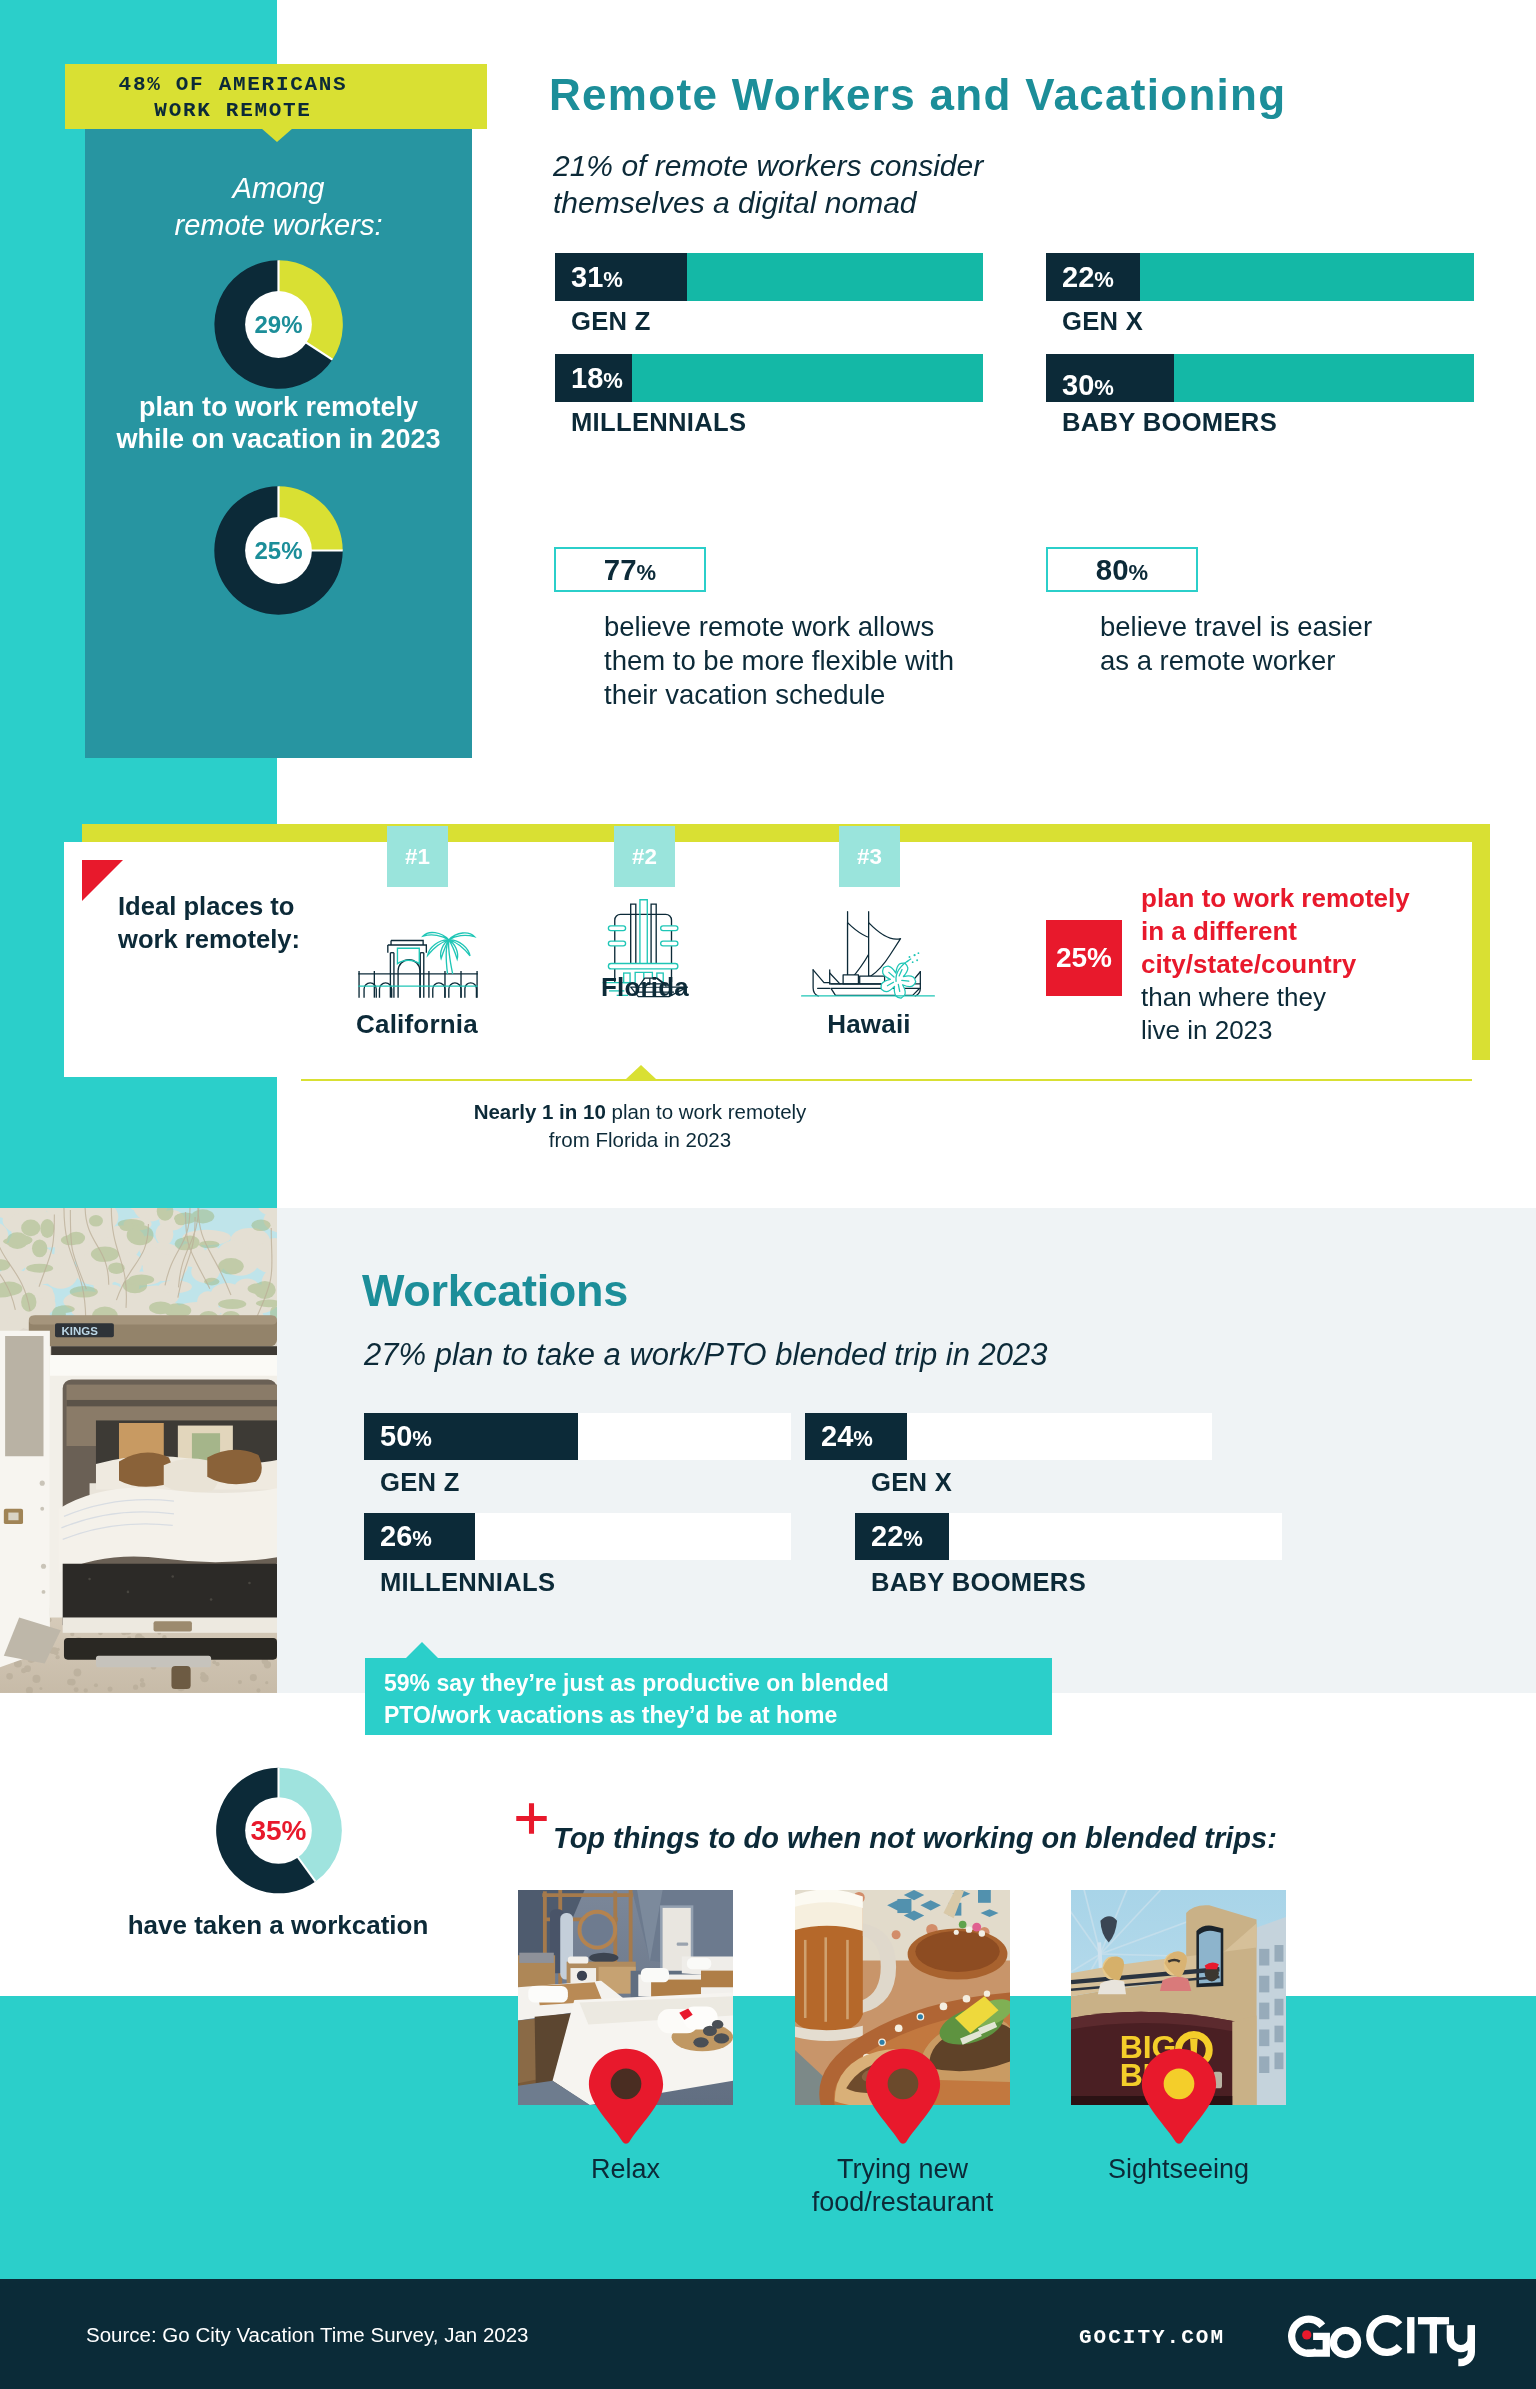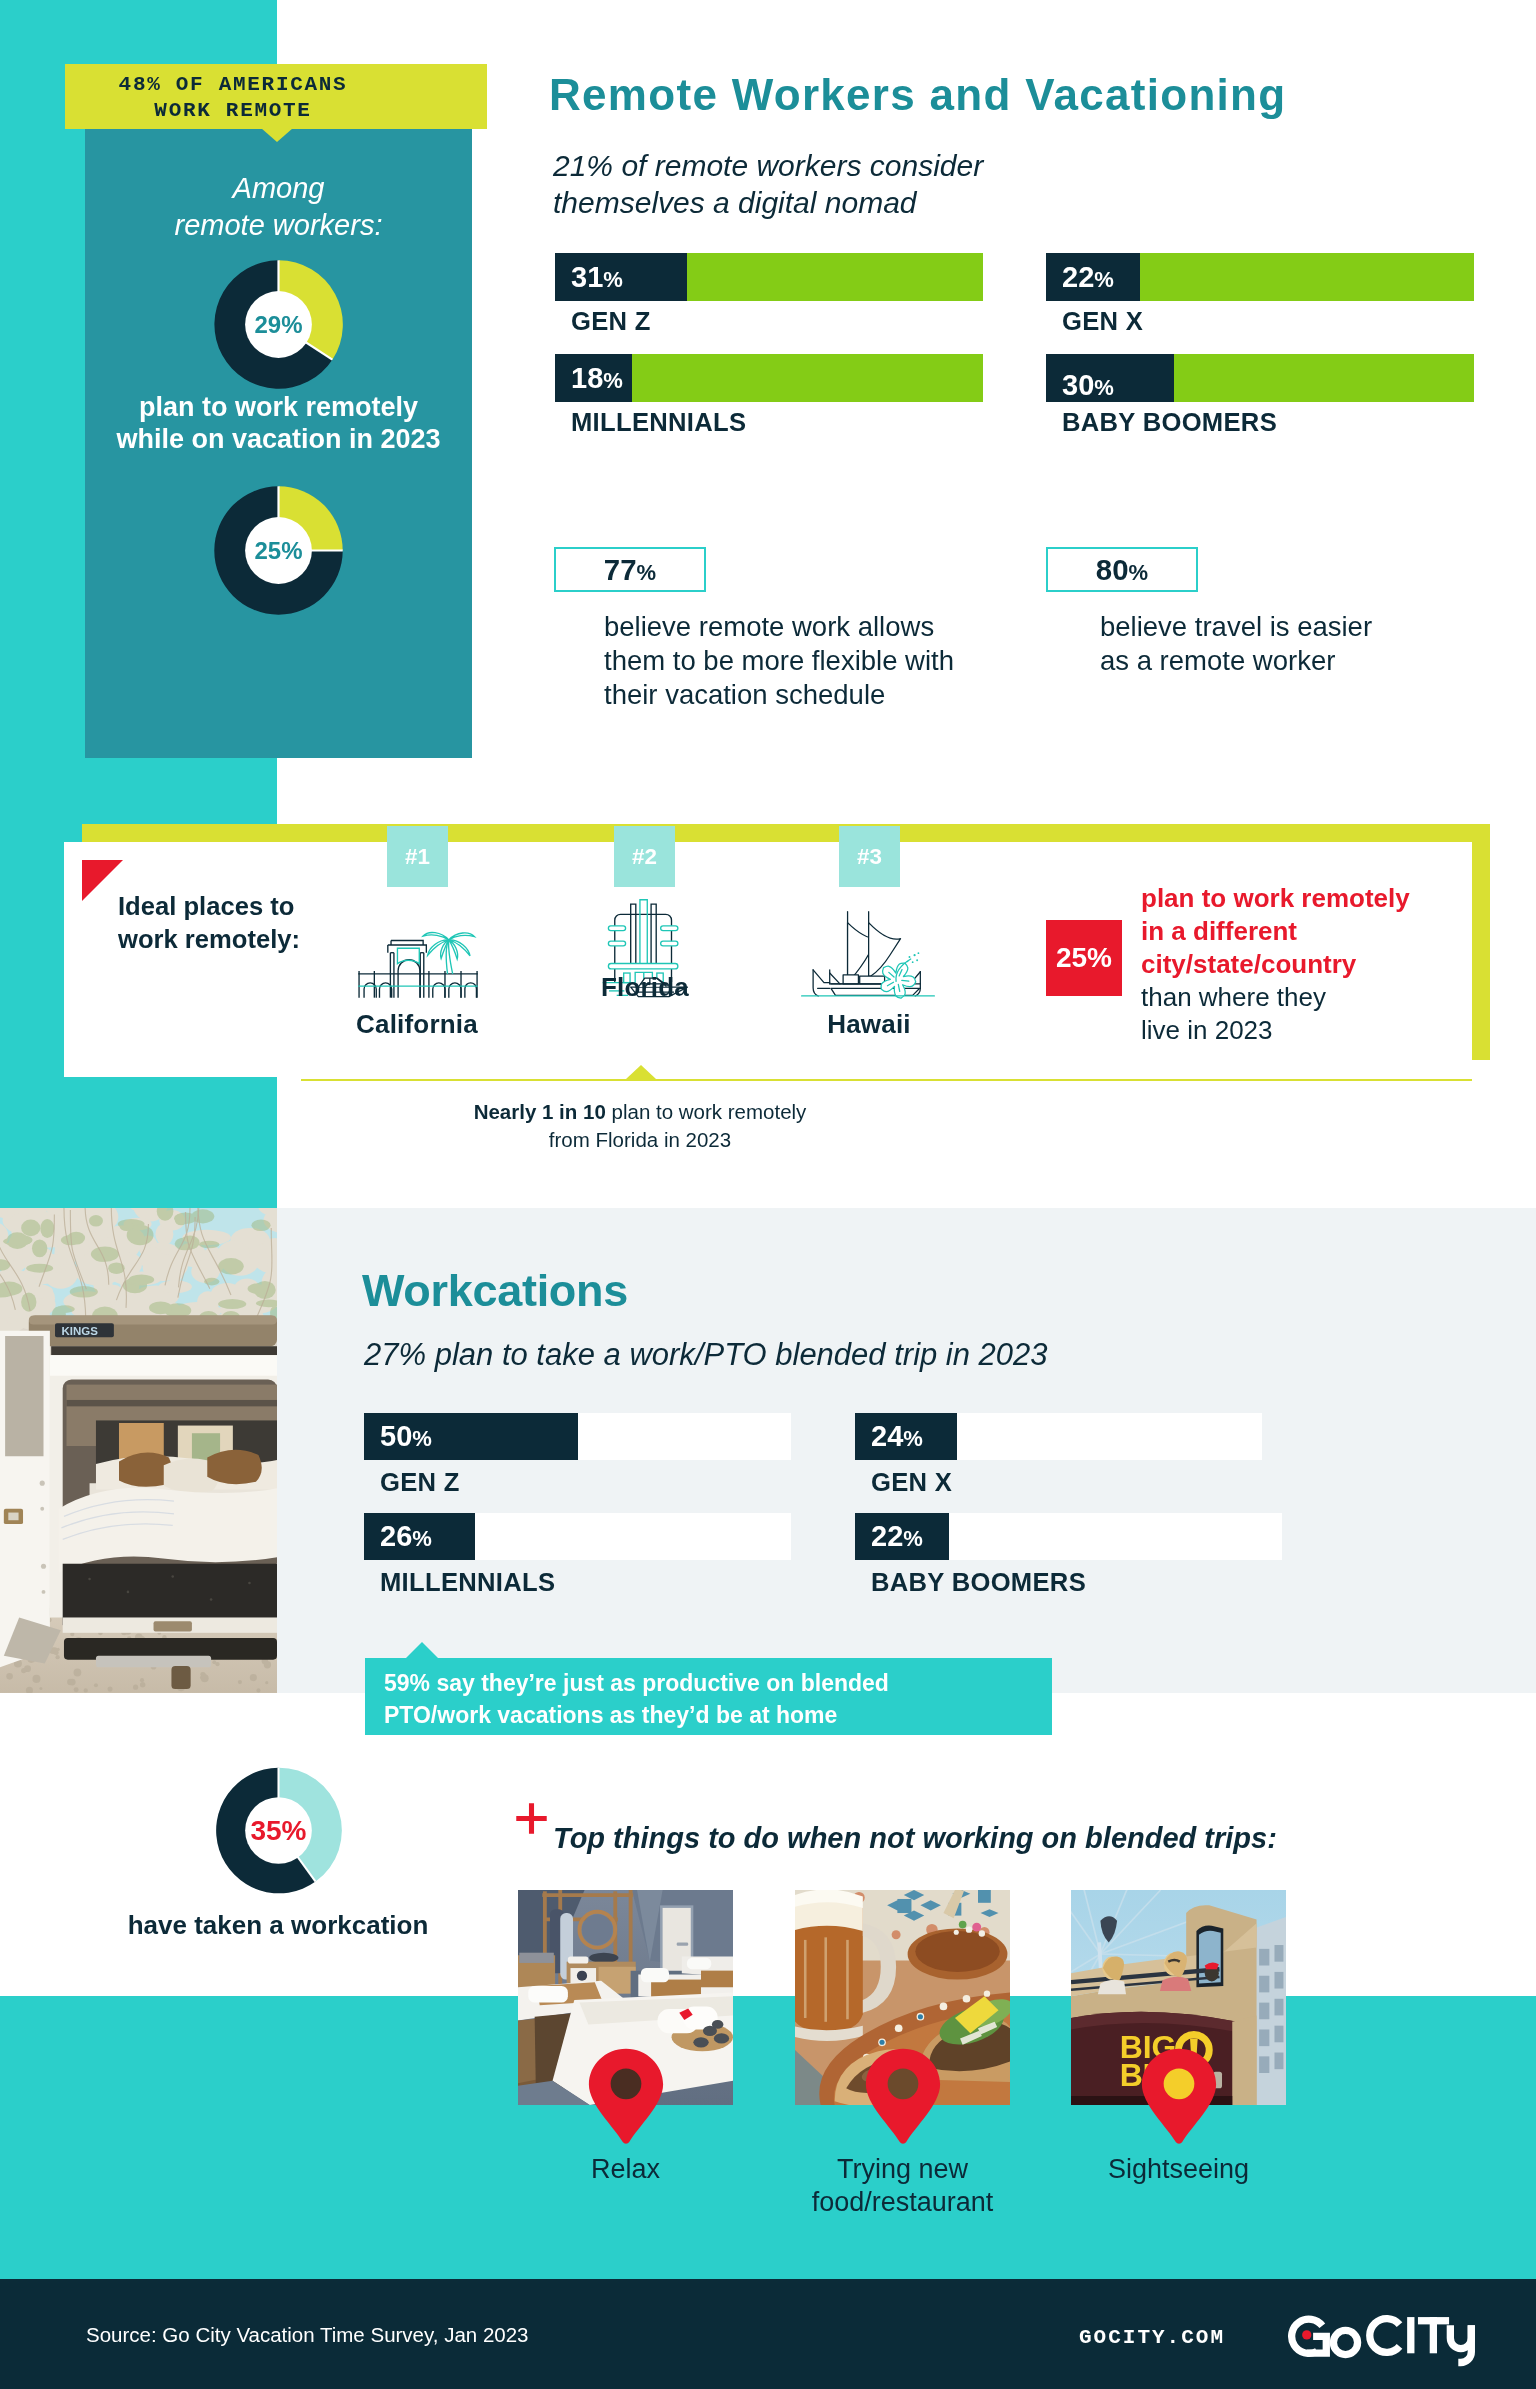--- a/index.html
+++ b/index.html
@@ -29,21 +29,21 @@
   .donut-wrap{position:absolute;width:387px;left:85px;text-align:center;}
   .donut-cap{color:#fff;font-weight:bold;font-size:27px;line-height:32px;margin-top:-1.3px;}
   .donut-val{position:absolute;left:0;top:0;width:387px;height:131px;display:flex;
     align-items:center;justify-content:center;color:#1C8E99;font-weight:bold;font-size:24px;}
 
   
   #title{left:549px;top:70px;color:#1C8E99;font-weight:bold;font-size:44px;letter-spacing:1.3px;}
   #subtitle{left:553px;top:147px;color:#0C2A38;font-style:italic;font-size:30px;line-height:37px;}
 
   
-  .bar-track{position:absolute;height:48px;background:#84cc16;}
+  .bar-track{position:absolute;height:48px;background:#14b8a6;}
   .bar-fill{position:absolute;left:0;top:0;height:48px;background:#0C2A38;color:#fff;
     font-weight:bold;font-size:29px;display:flex;align-items:center;}
   .bar-fill span.pct{font-size:22px;}
   .bar-fill .num{padding-left:16px;}
   .bar-label{position:absolute;color:#0C2A38;font-weight:bold;font-size:25.6px;letter-spacing:0.3px;}
 
   
   .ostat-box{position:absolute;height:41px;border:2.6px solid #2BCFCA;display:flex;
     align-items:center;justify-content:center;color:#0C2A38;font-weight:bold;font-size:29.4px;}
   .ostat-box .pct{font-size:22px;}
@@ -714,21 +714,21 @@
 </div>
 <div class="bar-label" style="left:380px;top:1468px;">GEN Z</div>
 
 <div class="bar-track-w" style="left:364px;top:1513px;width:427px;">
   <div class="bar-fill" style="height:47px;width:111px;">
       <span class="num"><span>26</span><span class="pct">%</span></span>
     </div>
 </div>
 <div class="bar-label" style="left:380px;top:1568px;">MILLENNIALS</div>
 
-<div class="bar-track-w" style="left:855px;top:1413px;width:407px;">
+<div class="bar-track-w" style="left:805px;top:1413px;width:407px;">
   <div class="bar-fill" style="height:47px;width:102px;">
       <span class="num"><span>24</span><span class="pct">%</span></span>
     </div>
 </div>
 <div class="bar-label" style="left:871px;top:1468px;">GEN X</div>
 
 <div class="bar-track-w" style="left:855px;top:1513px;width:427px;">
   <div class="bar-fill" style="height:47px;width:94px;">
       <span class="num"><span>22</span><span class="pct">%</span></span>
     </div>

